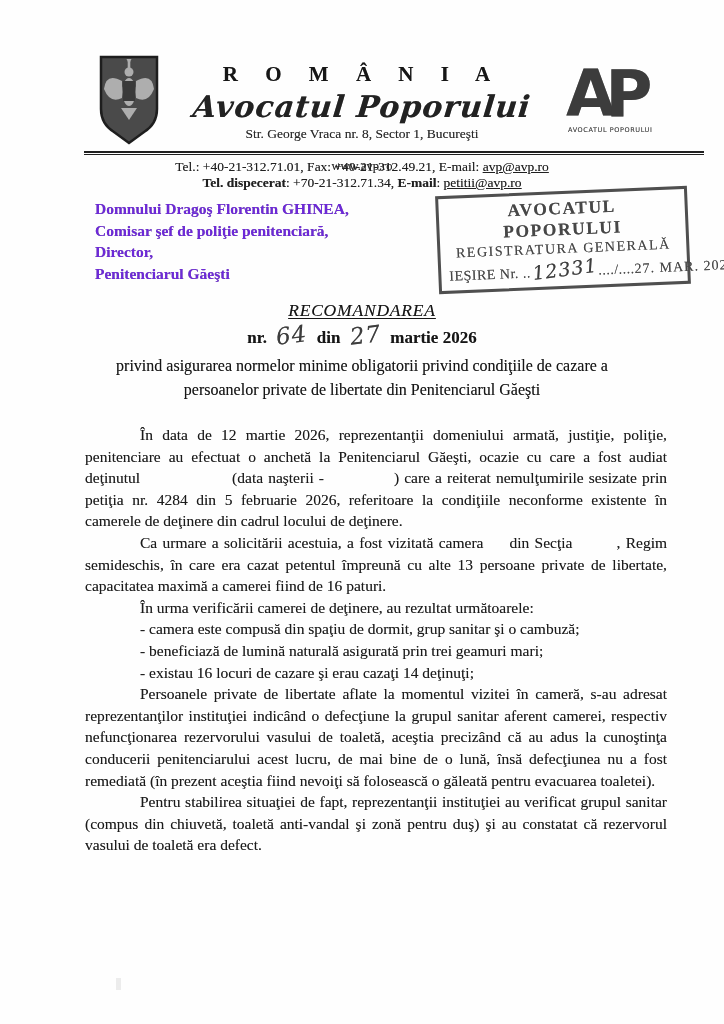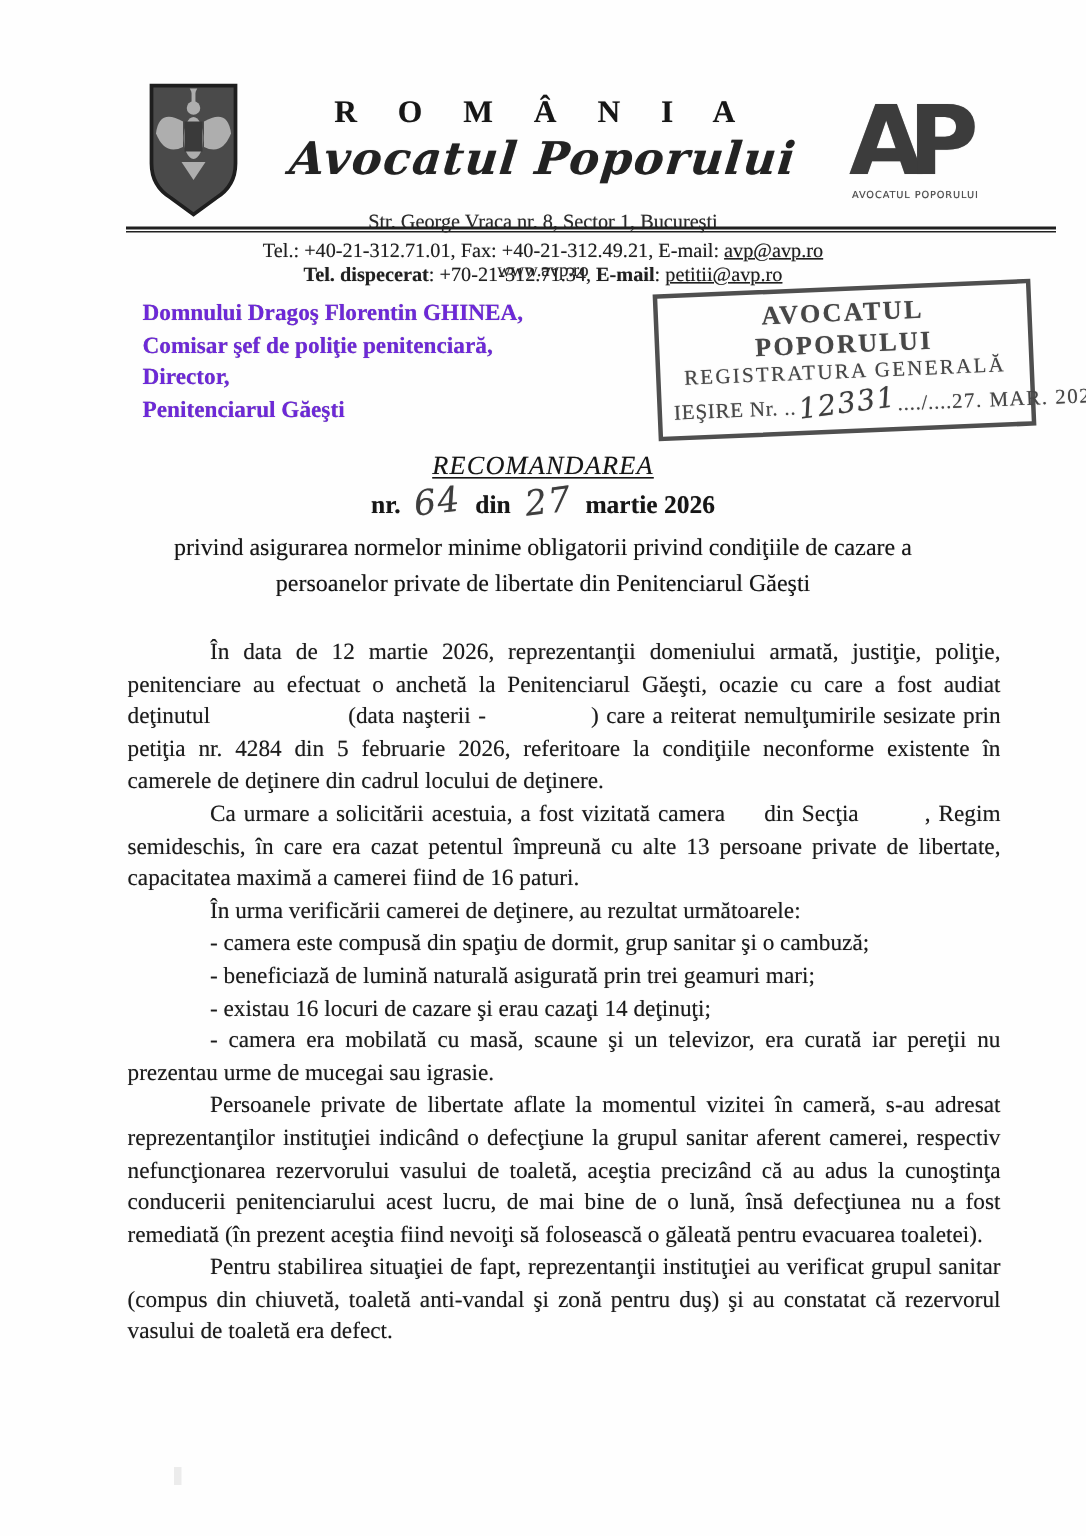--- a/index.html
+++ b/index.html
@@ -14,21 +14,21 @@
 
   
   .coat { position:absolute; left:97px; top:55px; width:64px; height:92px; }
   .head-center { position:absolute; left:120px; right:120px; top:62px; text-align:center; }
   .country { font-size:21px; font-weight:bold; letter-spacing:11px; color:#161616; }
   .script-name {
     font-family:"DejaVu Serif",serif; font-style:italic; font-weight:bold;
     font-size:30px; letter-spacing:1px; margin-top:2px; color:#222;
     transform:skewX(-6deg);
   }
-  .addr { font-size:13.5px; margin-top:16px; color:#2a2a2a; }
+  .addr { font-size:13.5px; margin-top:2px; color:#2a2a2a; }
   .site { font-size:12.5px; margin-top:17px; color:#2a2a2a; }
   .ap-logo { position:absolute; left:558px; top:56px; width:104px; height:92px; }
   .rule { position:absolute; left:84px; top:151px; width:620px; height:4px;
           border-top:2px solid #202020; border-bottom:1px solid #202020; }
   .tel1, .tel2 { position:absolute; left:0; right:0; text-align:center; font-size:13.5px; color:#202020; }
   .tel1 { top:159px; }
   .tel2 { top:175px; }
   .email { text-decoration:underline; }
 
   
@@ -138,19 +138,18 @@
     <p>
       <span>În data de 12 martie 2026, reprezentanţii domeniului armată, justiţie, poliţie, penitenciare au efectuat o anchetă la Penitenciarul Găeşti, ocazie cu care a fost audiat deţinutul</span><span class="gap" style="width:92px"></span><span>(data naşterii -</span><span class="gap" style="width:70px"></span><span>) care a reiterat nemulţumirile sesizate prin petiţia nr. 4284 din 5 februarie 2026, referitoare la condiţiile neconforme existente în camerele de deţinere din cadrul locului de deţinere.</span>
     </p>
     <p>
       <span>Ca urmare a solicitării acestuia, a fost vizitată camera</span><span class="gap" style="width:26px"></span><span>din Secţia</span><span class="gap" style="width:44px"></span><span>, Regim semideschis, în care era cazat petentul împreună cu alte 13 persoane private de libertate, capacitatea maximă a camerei fiind de 16 paturi.</span>
     </p>
     <p>În urma verificării camerei de deţinere, au rezultat următoarele:</p>
     <p>- camera este compusă din spaţiu de dormit, grup sanitar şi o cambuză;</p>
     <p>- beneficiază de lumină naturală asigurată prin trei geamuri mari;</p>
     <p>- existau 16 locuri de cazare şi erau cazaţi 14 deţinuţi;</p>
-    <p>- camera era mobilată cu masă, scaune şi un televizor, era curată iar pereţii nu prezentau urme de mucegai sau igrasie.</p>
     <p>Persoanele private de libertate aflate la momentul vizitei în cameră, s-au adresat reprezentanţilor instituţiei indicând o defecţiune la grupul sanitar aferent camerei, respectiv nefuncţionarea rezervorului vasului de toaletă, aceştia precizând că au adus la cunoştinţa conducerii penitenciarului acest lucru, de mai bine de o lună, însă defecţiunea nu a fost remediată (în prezent aceştia fiind nevoiţi să folosească o găleată pentru evacuarea toaletei).</p>
     <p>Pentru stabilirea situaţiei de fapt, reprezentanţii instituţiei au verificat grupul sanitar (compus din chiuvetă, toaletă anti-vandal şi zonă pentru duş) şi au constatat că rezervorul vasului de toaletă era defect.</p>
   </div>
 
   <div class="speck"></div>
 </div>
 
 </body></html>

